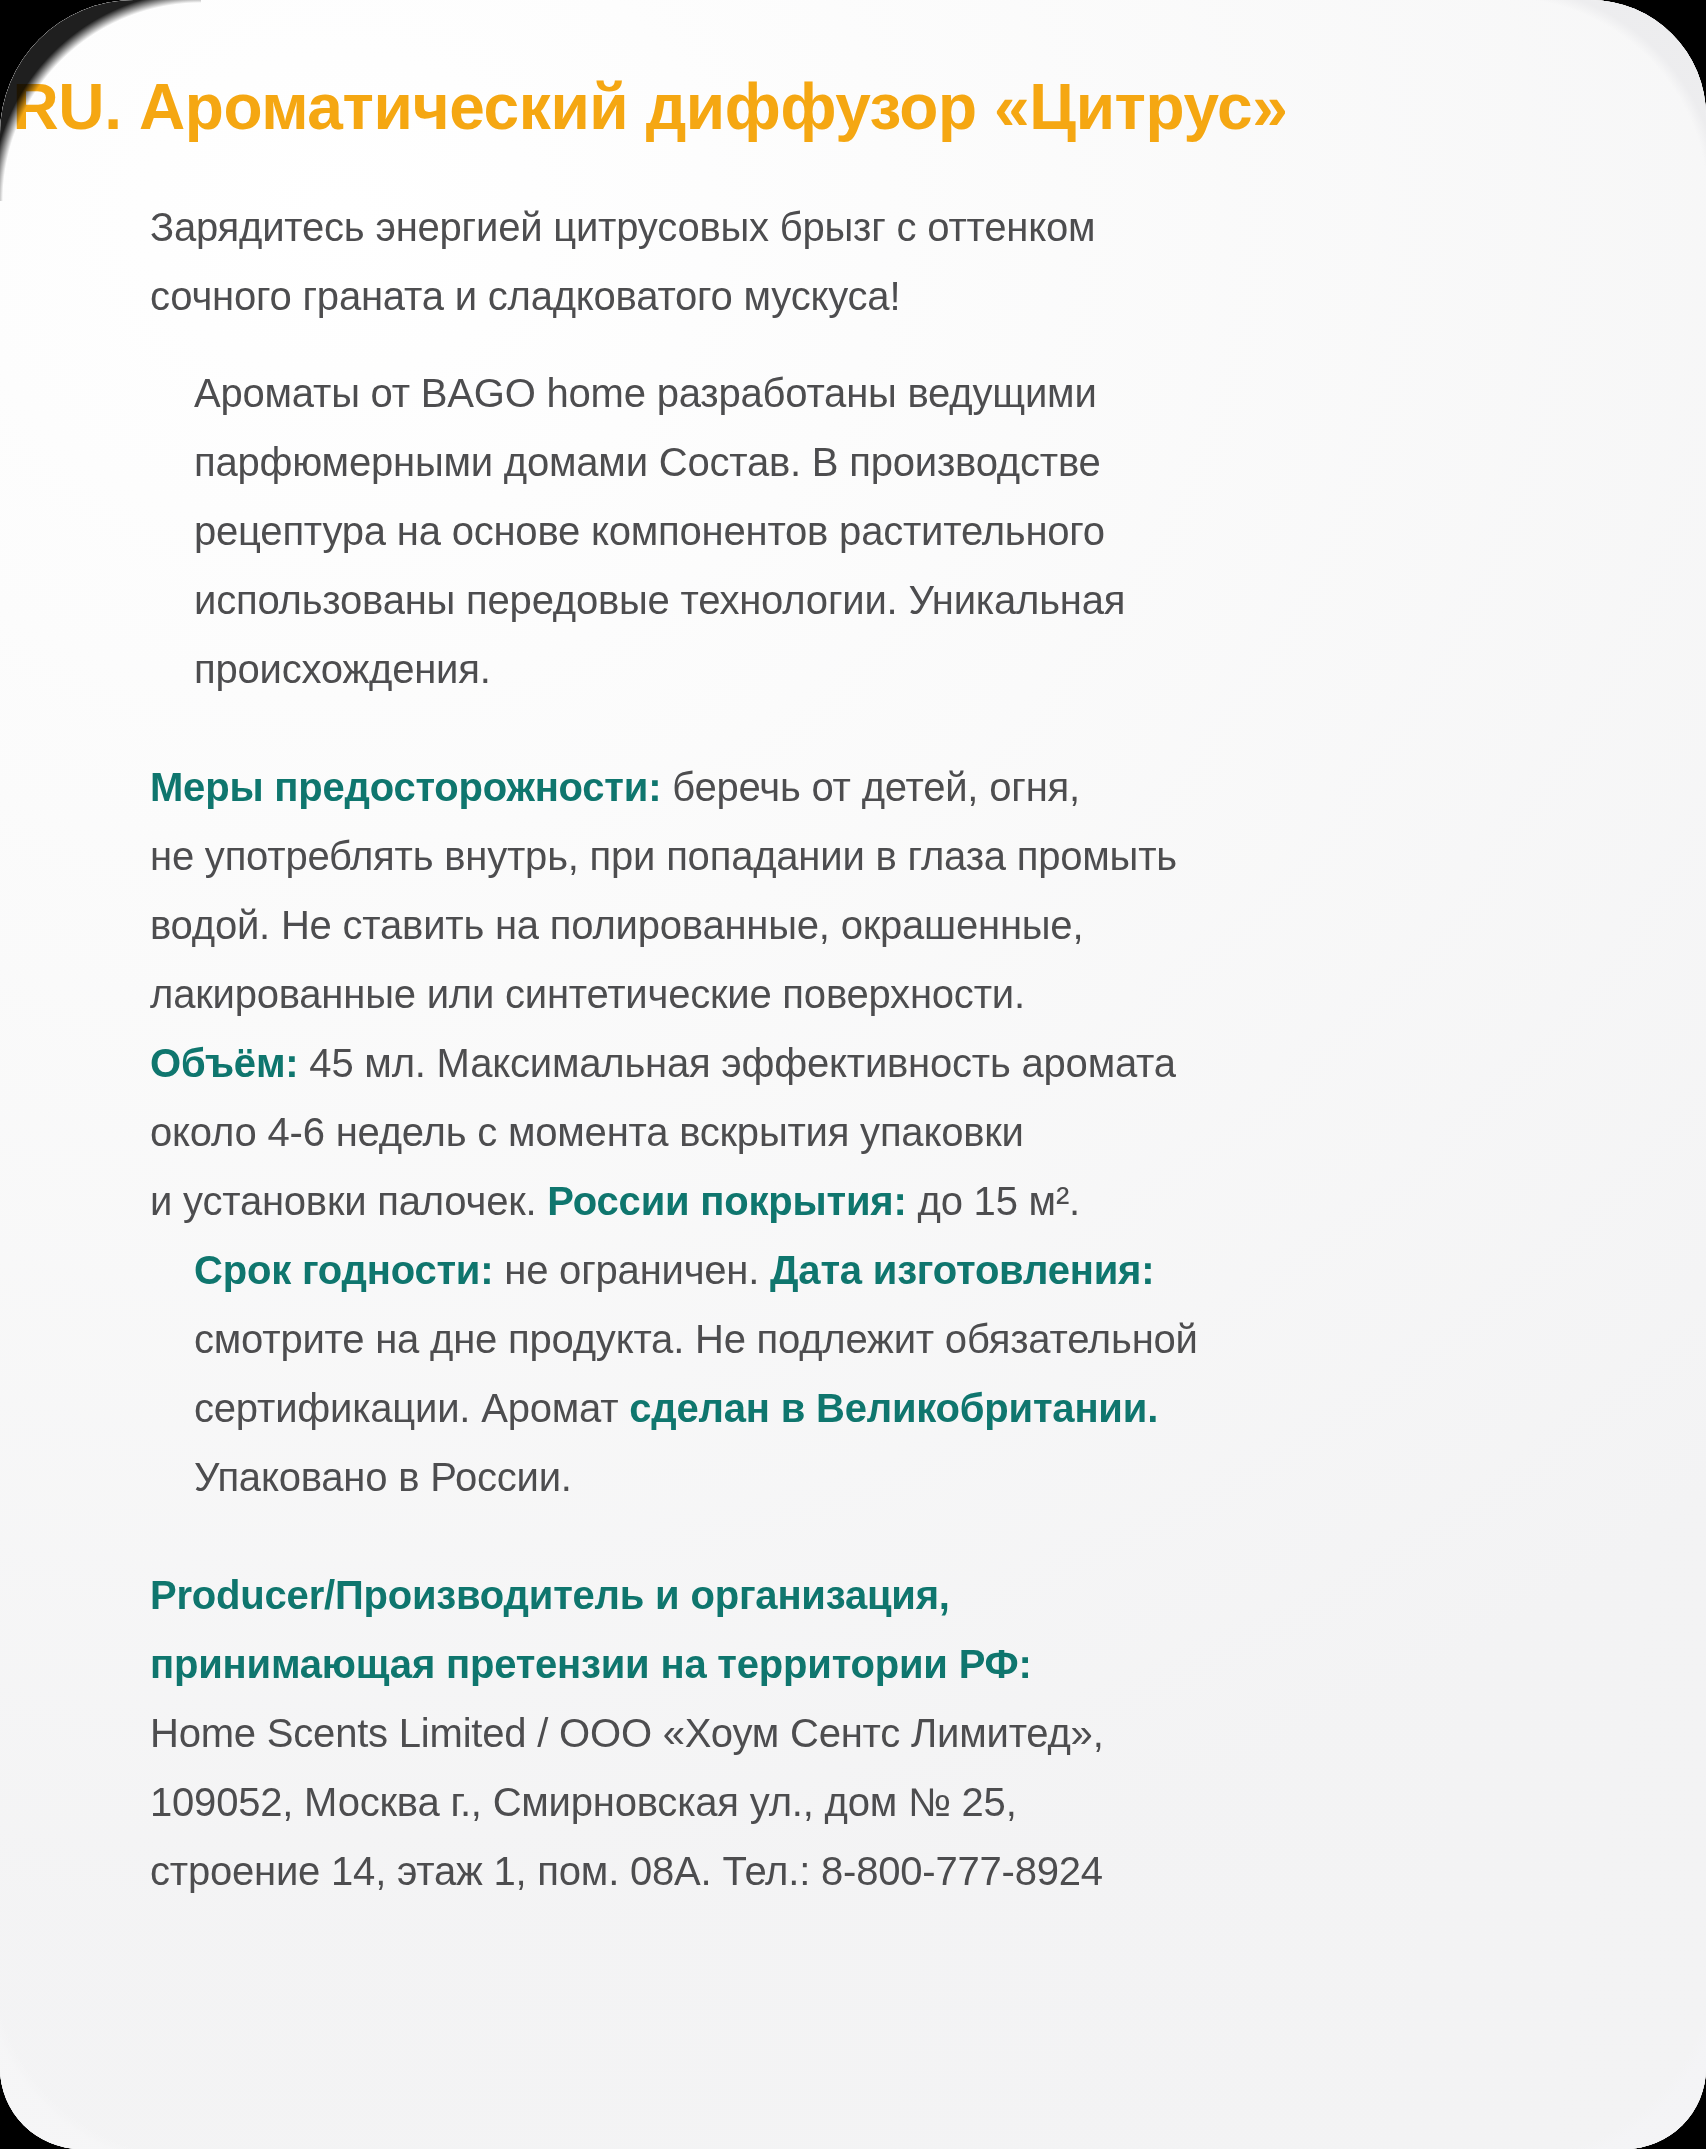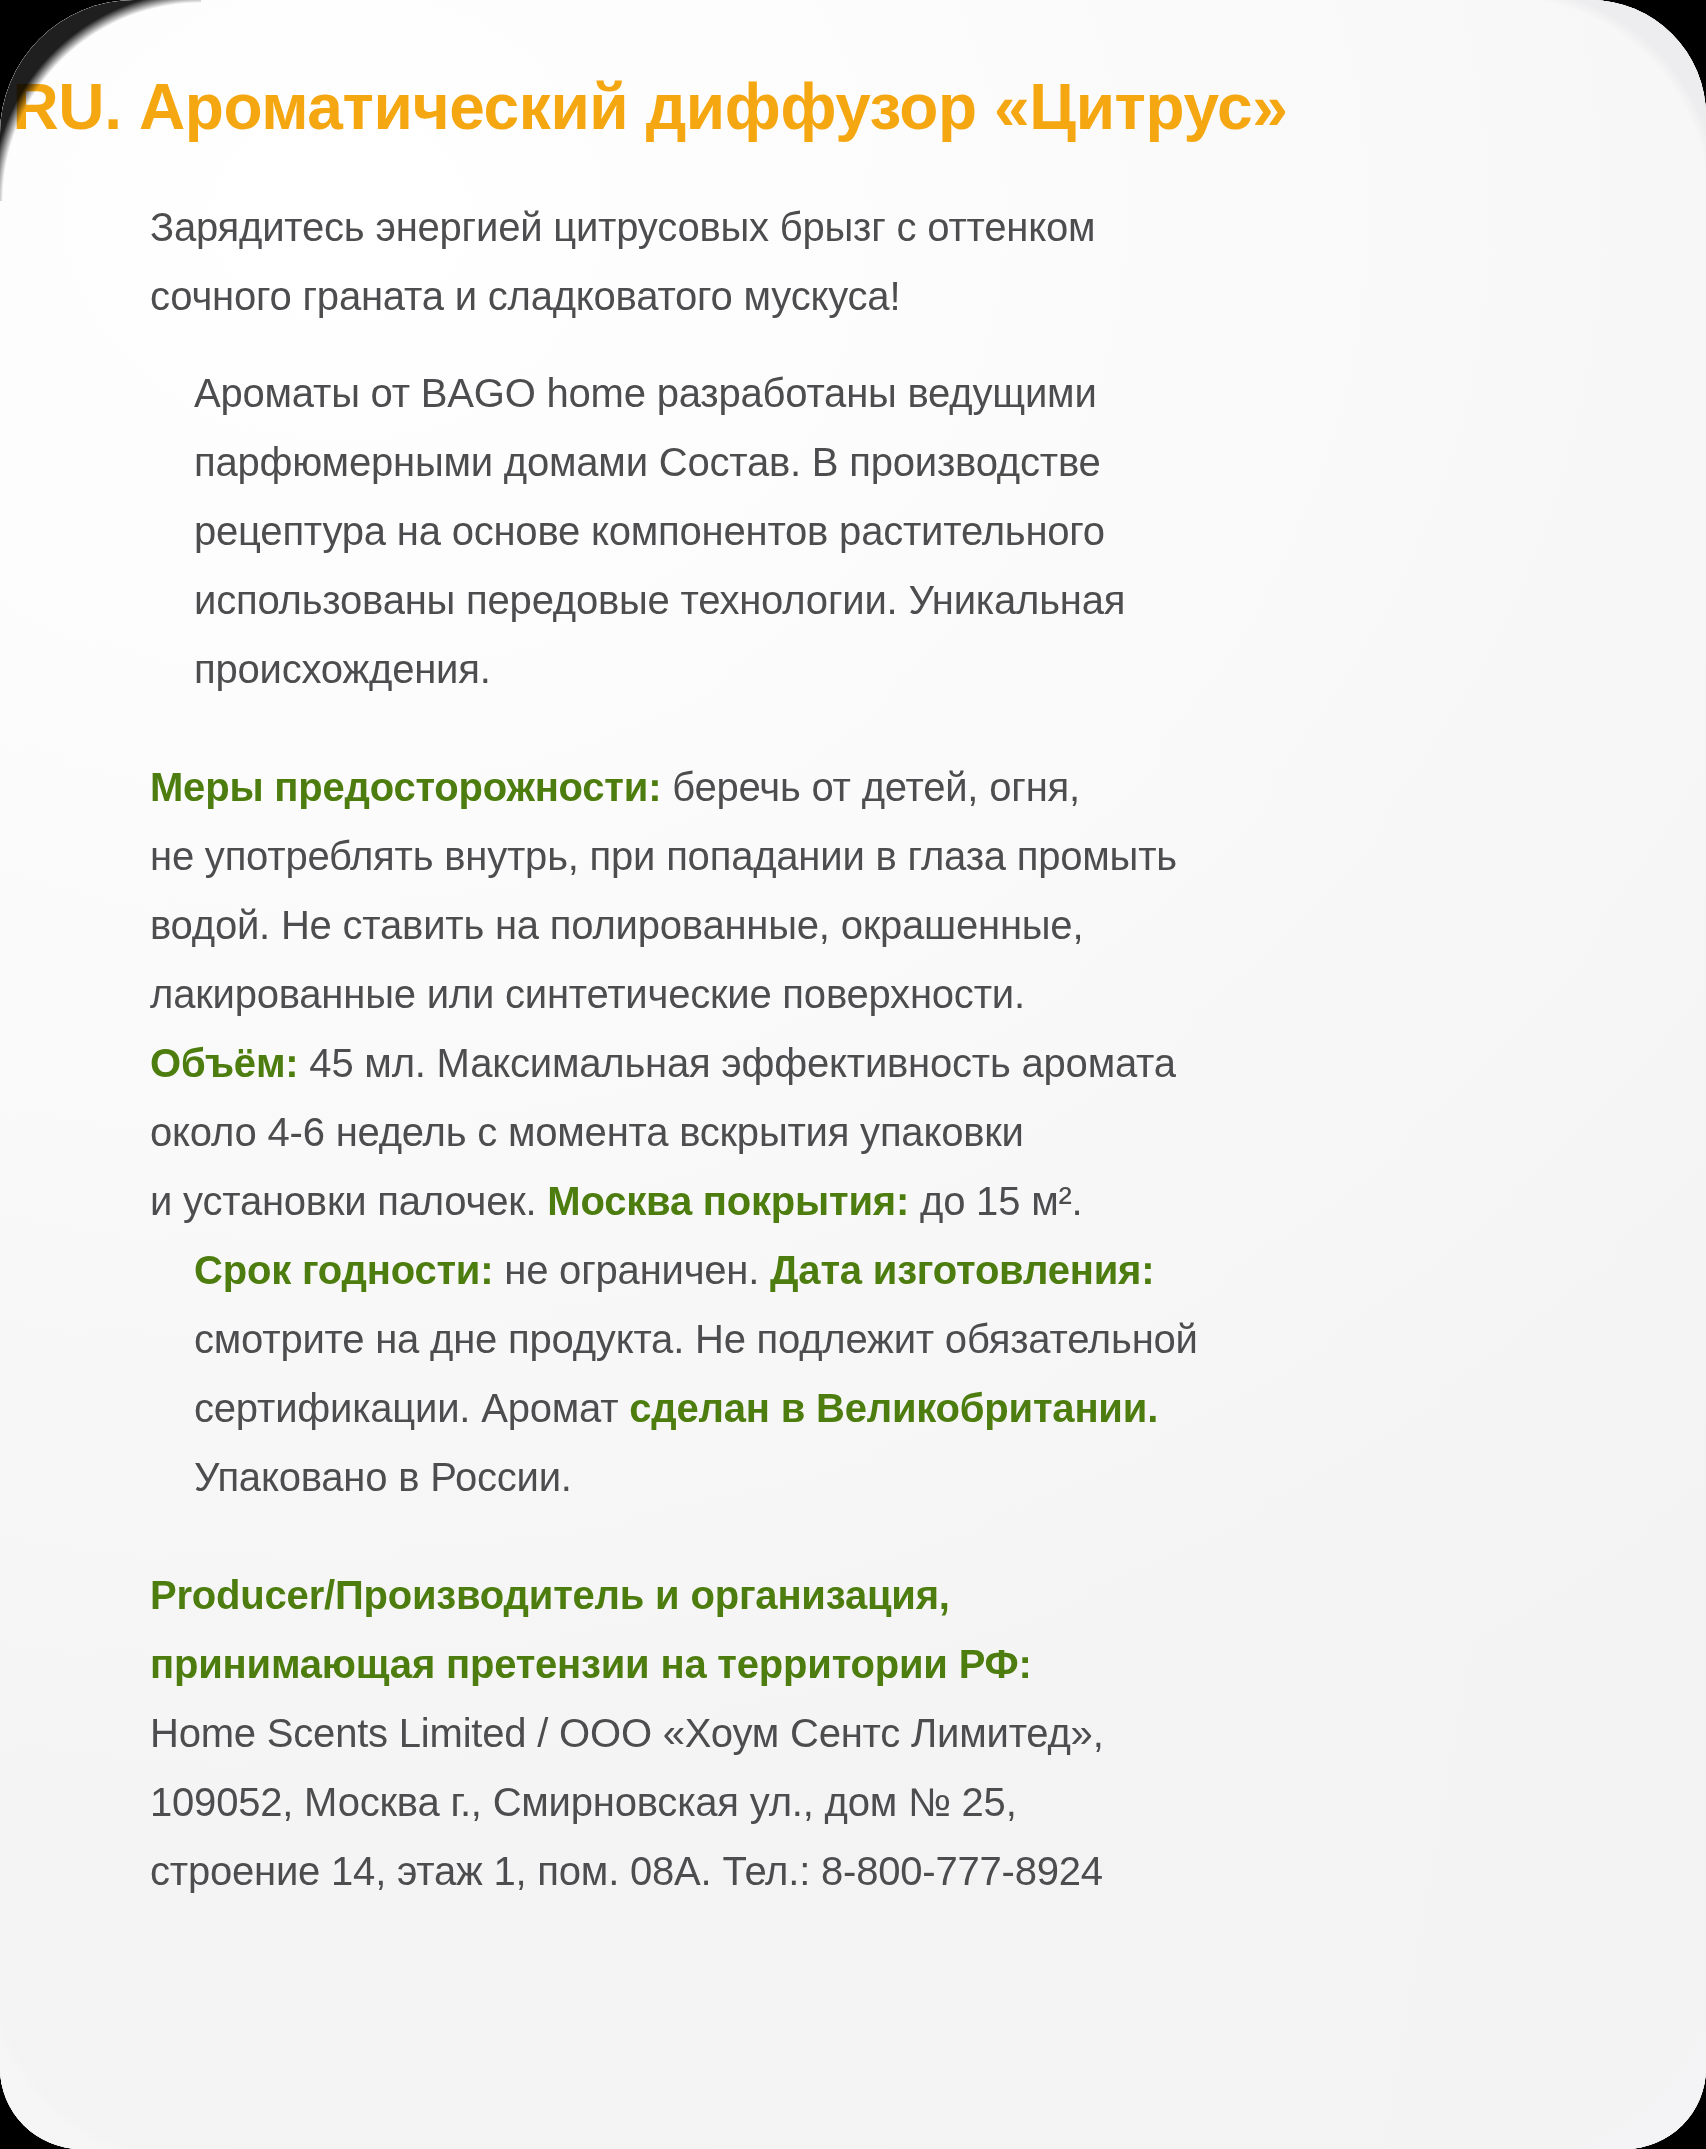--- a/index.html
+++ b/index.html
@@ -60,21 +60,21 @@
     color: #4d4d4f;
     margin: 0 0 28px 0;
     letter-spacing: -0.2px;
   }
 
   .para.tight { margin-bottom: 0; }
   .para.gap-lg { margin-bottom: 49px; margin-left: 44px; }
 
   .para b, .para strong {
     font-weight: bold;
-    color: #4d7c0f;
+    color: #0f766e;
   }
 
   .line { display: block; white-space: nowrap; }
 
   
   #corner-tl {
     position: absolute;
     left: -5.4px; top: -5.4px;
     width: 206px; height: 206px;
     background: radial-gradient(circle at 100% 100%, rgba(0,0,0,0) 68%, rgba(0,0,0,0.88) 72%);
@@ -132,21 +132,21 @@
         <span class="line"><b>Меры предосторожности:</b><span> беречь от детей, огня,</span></span>
         <span class="line">не употреблять внутрь, при попадании в глаза промыть</span>
         <span class="line">водой. Не ставить на полированные, окрашенные,</span>
         <span class="line">лакированные или синтетические поверхности.</span>
       </p>
 
 
       <p class="para tight">
         <span class="line"><b>Объём:</b><span> 45 мл. Максимальная эффективность аромата</span></span>
         <span class="line">около 4-6 недель с момента вскрытия упаковки</span>
-        <span class="line"><span>и установки палочек. </span><b>Москва покрытия:</b><span> до 15 м².</span></span>
+        <span class="line"><span>и установки палочек. </span><b>России покрытия:</b><span> до 15 м².</span></span>
       </p>
 
       <p class="para gap-lg">
         <span class="line"><b>Срок годности:</b><span> не ограничен. </span><b>Дата изготовления:</b></span>
         <span class="line">смотрите на дне продукта. Не подлежит обязательной</span>
         <span class="line"><span>сертификации. Аромат </span><b>сделан в Великобритании.</b></span>
         <span class="line">Упаковано в России.</span>
       </p>
 
       <p class="para tight">

